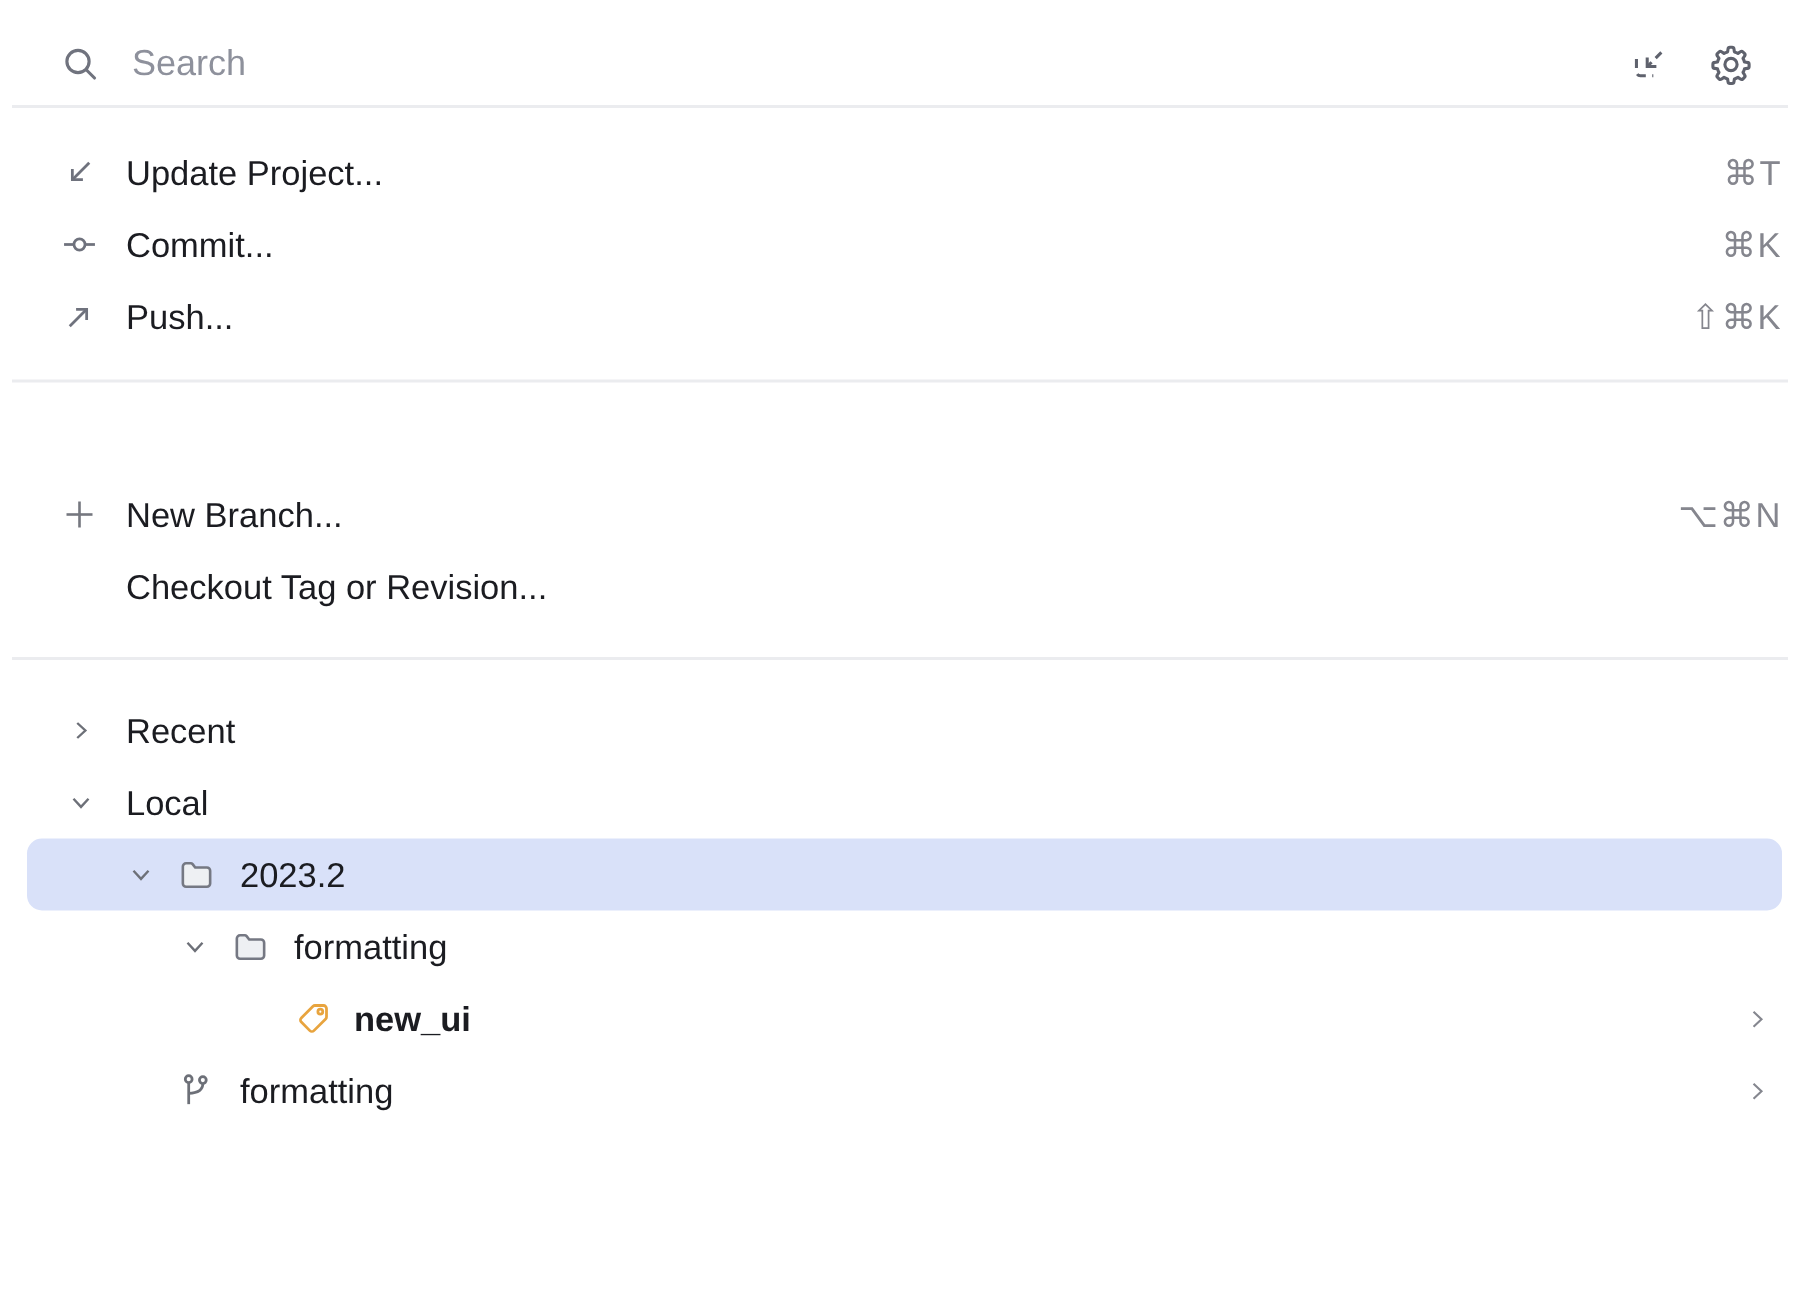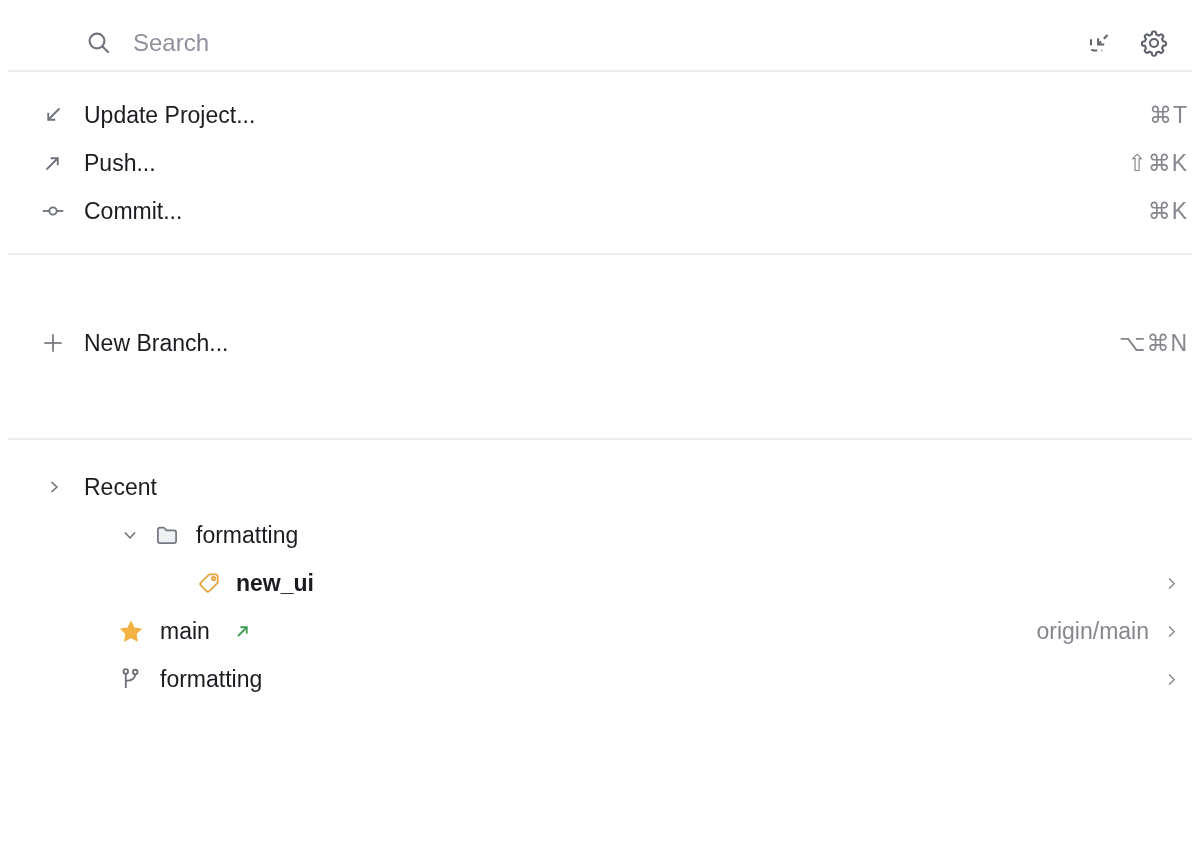--- a/index.html
+++ b/index.html
@@ -10,21 +10,20 @@
     color: #1b1c21;
     overflow: hidden;
   }
   .popup { width: 1200px; height: 860px; background: #fff; }
 
   
   .search-row {
     height: 70px;
     display: flex; align-items: center;
     padding: 16px 30px 0 40px;
-    margin-left: 45px;
   }
   .search-placeholder {
     color: #8e919c; font-size: 24px; margin-left: 20px; flex: 1;
   }
   .hdr-icon { display: inline-flex; cursor: pointer; }
   .hdr-icon + .hdr-icon { margin-left: 24px; }
 
   .divider { height: 2px; background: #ebecef; margin: 0 8px; }
 
   
@@ -99,72 +98,95 @@
           <path d="M18 6 L7.6 16.4"></path>
             <path d="M7.6 9.9 V16.4 H14.1"></path>
         </svg>
       </span>
       <span class="mlabel">Update Project...</span>
       <span class="shortcut">⌘T</span>
     </div>
     <div class="mrow">
       <span class="ibox">
         <svg width="26" height="26" viewBox="0 0 24 24" fill="none" stroke="#6f727d" stroke-width="1.7">
-          <path d="M6 18 L16.4 7.6"></path>
-            <path d="M9.9 7.6 H16.4 V14.1"></path>
-        </svg>
-      </span>
-      <span class="mlabel">Push...</span>
-      <span class="shortcut">⇧⌘K</span>
-    </div>
-    <div class="mrow">
-      <span class="ibox">
-        <svg width="26" height="26" viewBox="0 0 24 24" fill="none" stroke="#6f727d" stroke-width="1.7">
           <path d="M2.5 12 H8.3"></path>
             <circle cx="12" cy="12" r="3.4"></circle>
             <path d="M15.7 12 H21.5"></path>
         </svg>
       </span>
       <span class="mlabel">Commit...</span>
       <span class="shortcut">⌘K</span>
     </div>
+    <div class="mrow">
+      <span class="ibox">
+        <svg width="26" height="26" viewBox="0 0 24 24" fill="none" stroke="#6f727d" stroke-width="1.7">
+          <path d="M6 18 L16.4 7.6"></path>
+            <path d="M9.9 7.6 H16.4 V14.1"></path>
+        </svg>
+      </span>
+      <span class="mlabel">Push...</span>
+      <span class="shortcut">⇧⌘K</span>
+    </div>
   </div>
 
   <div class="divider"></div>
 
   <div class="menu-b">
     <div class="mrow">
       <span class="ibox">
         <svg width="26" height="26" viewBox="0 0 24 24" fill="none" stroke="#75777f" stroke-width="1.6">
           <path d="M12 4 V20"></path>
             <path d="M4 12 H20"></path>
         </svg>
       </span>
       <span class="mlabel">New Branch...</span>
       <span class="shortcut">⌥⌘N</span>
     </div>
     <div class="mrow">
       <span class="ibox"></span>
+      <span class="mlabel">Checkout Tag or Revision...</span>
     </div>
   </div>
 
   <div class="divider"></div>
 
   <div class="tree">
 
     <div class="trow d1">
       <span class="chevbox">
         <svg width="20" height="20" viewBox="0 0 24 24" fill="none" stroke="#6d7078" stroke-width="1.9">
             <path d="M9 6 L15.5 12 L9 18"></path>
           </svg>
       </span>
       <span>Recent</span>
     </div>
 
-
+    <div class="trow d1">
+      <span class="chevbox">
+        <svg width="20" height="20" viewBox="0 0 24 24" fill="none" stroke="#6d7078" stroke-width="1.9">
+            <path d="M6 9 L12 15.5 L18 9"></path>
+          </svg>
+      </span>
+      <span>Local</span>
+    </div>
+
+    <div class="trow d2">
+      <span class="sel-bg"></span>
+      <span class="chevbox">
+        <svg width="20" height="20" viewBox="0 0 24 24" fill="none" stroke="#6d7078" stroke-width="1.9">
+            <path d="M6 9 L12 15.5 L18 9"></path>
+          </svg>
+      </span>
+      <span class="nodeicon">
+        <svg width="26" height="26" viewBox="0 0 24 24">
+          <path d="M3.6 8.2 V17.5 a2 2 0 0 0 2 2 H18.4 a2 2 0 0 0 2-2 V9.7 a2 2 0 0 0-2-2 h-7.2 L9.6 5.6 a1.5 1.5 0 0 0-1.1-.5 H5.6 a2 2 0 0 0-2 2.1 z" fill="#eef0f3" stroke="#757883" stroke-width="1.6" stroke-linejoin="round"></path>
+        </svg>
+      </span>
+      <span>2023.2</span>
+    </div>
 
     <div class="trow d3">
       <span class="chevbox">
         <svg width="20" height="20" viewBox="0 0 24 24" fill="none" stroke="#6d7078" stroke-width="1.9">
             <path d="M6 9 L12 15.5 L18 9"></path>
           </svg>
       </span>
       <span class="nodeicon">
         <svg width="26" height="26" viewBox="0 0 24 24">
           <path d="M3.6 8.2 V17.5 a2 2 0 0 0 2 2 H18.4 a2 2 0 0 0 2-2 V9.7 a2 2 0 0 0-2-2 h-7.2 L9.6 5.6 a1.5 1.5 0 0 0-1.1-.5 H5.6 a2 2 0 0 0-2 2.1 z" fill="#eef0f3" stroke="#757883" stroke-width="1.6" stroke-linejoin="round"></path>
@@ -184,43 +206,20 @@
       <span class="right-side">
         <span>
           <svg width="17" height="17" viewBox="0 0 24 24" fill="none" stroke="#85878f" stroke-width="2">
               <path d="M8.5 5 L16 12 L8.5 19"></path>
             </svg>
         </span>
       </span>
     </div>
 
 
-    <div class="trow d2">
-      <span class="chevbox"></span>
-      <span class="nodeicon">
-        <svg width="27" height="27" viewBox="0 0 24 24">
-          <path d="M12 2.8 L14.9 8.7 L21.4 9.65 L16.7 14.2 L17.8 20.7 L12 17.6 L6.2 20.7 L7.3 14.2 L2.6 9.65 L9.1 8.7 Z" fill="#f2b244" stroke="#f2b244" stroke-width="1" stroke-linejoin="round"></path>
-        </svg>
-      </span>
-      <span>main</span>
-      <span class="outgoing">
-        <svg width="18" height="18" viewBox="0 0 24 24" fill="none" stroke="#3f9e54" stroke-width="2.4" stroke-linecap="round" stroke-linejoin="round">
-          <path d="M6 18 L17 7"></path>
-            <path d="M9.5 7 H17 V14.5"></path>
-        </svg>
-      </span>
-      <span class="right-side">
-        <span class="tracking">origin/main</span>
-        <span>
-          <svg width="17" height="17" viewBox="0 0 24 24" fill="none" stroke="#85878f" stroke-width="2">
-              <path d="M8.5 5 L16 12 L8.5 19"></path>
-            </svg>
-        </span>
-      </span>
-    </div>
 
     <div class="trow d2">
       <span class="chevbox"></span>
       <span class="nodeicon">
         <svg width="26" height="26" viewBox="0 0 24 24" fill="none" stroke="#6d7078" stroke-width="1.7">
           <circle cx="7.2" cy="5" r="2.1"></circle>
           <path d="M7.2 7.1 V20.4"></path>
           <circle cx="15.9" cy="5.6" r="2.1"></circle>
           <path d="M15.9 7.7 C15.9 11.9 12.3 13.6 7.2 13.8"></path>
         </svg>

